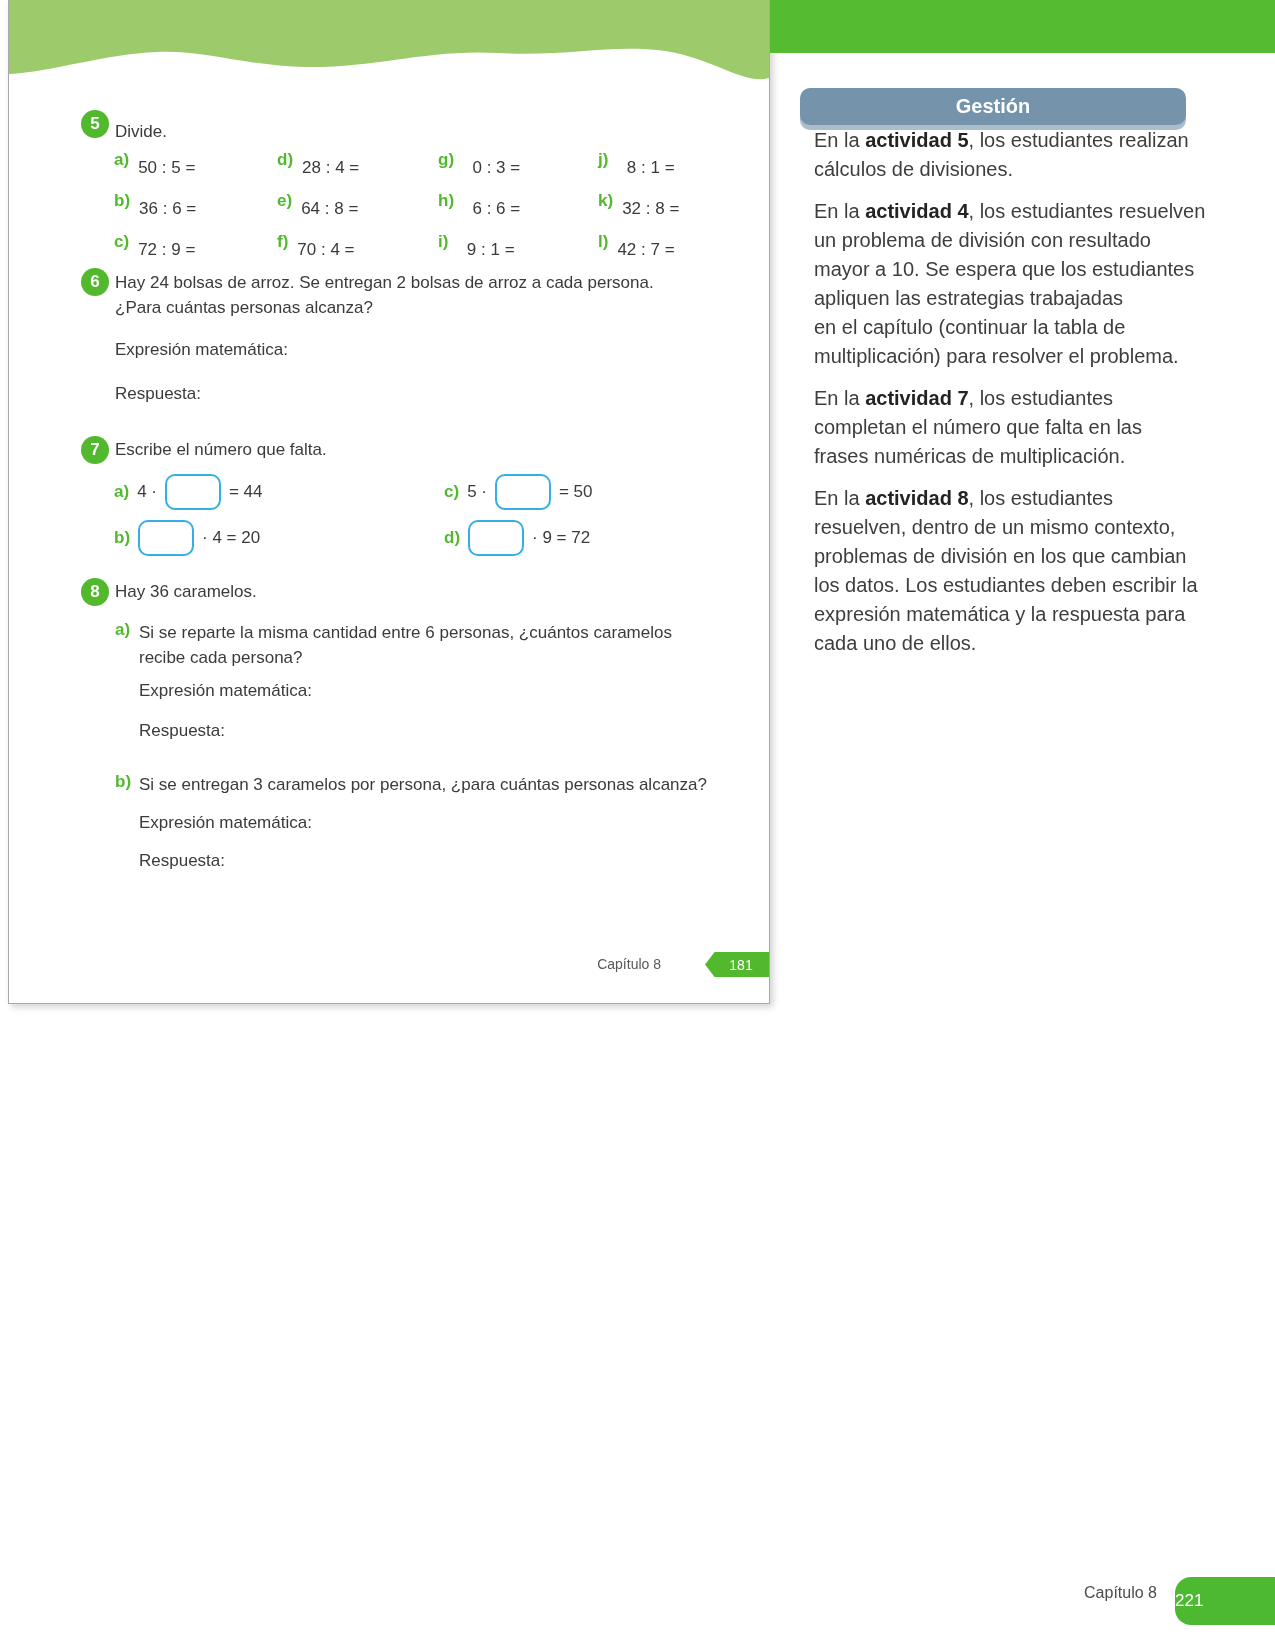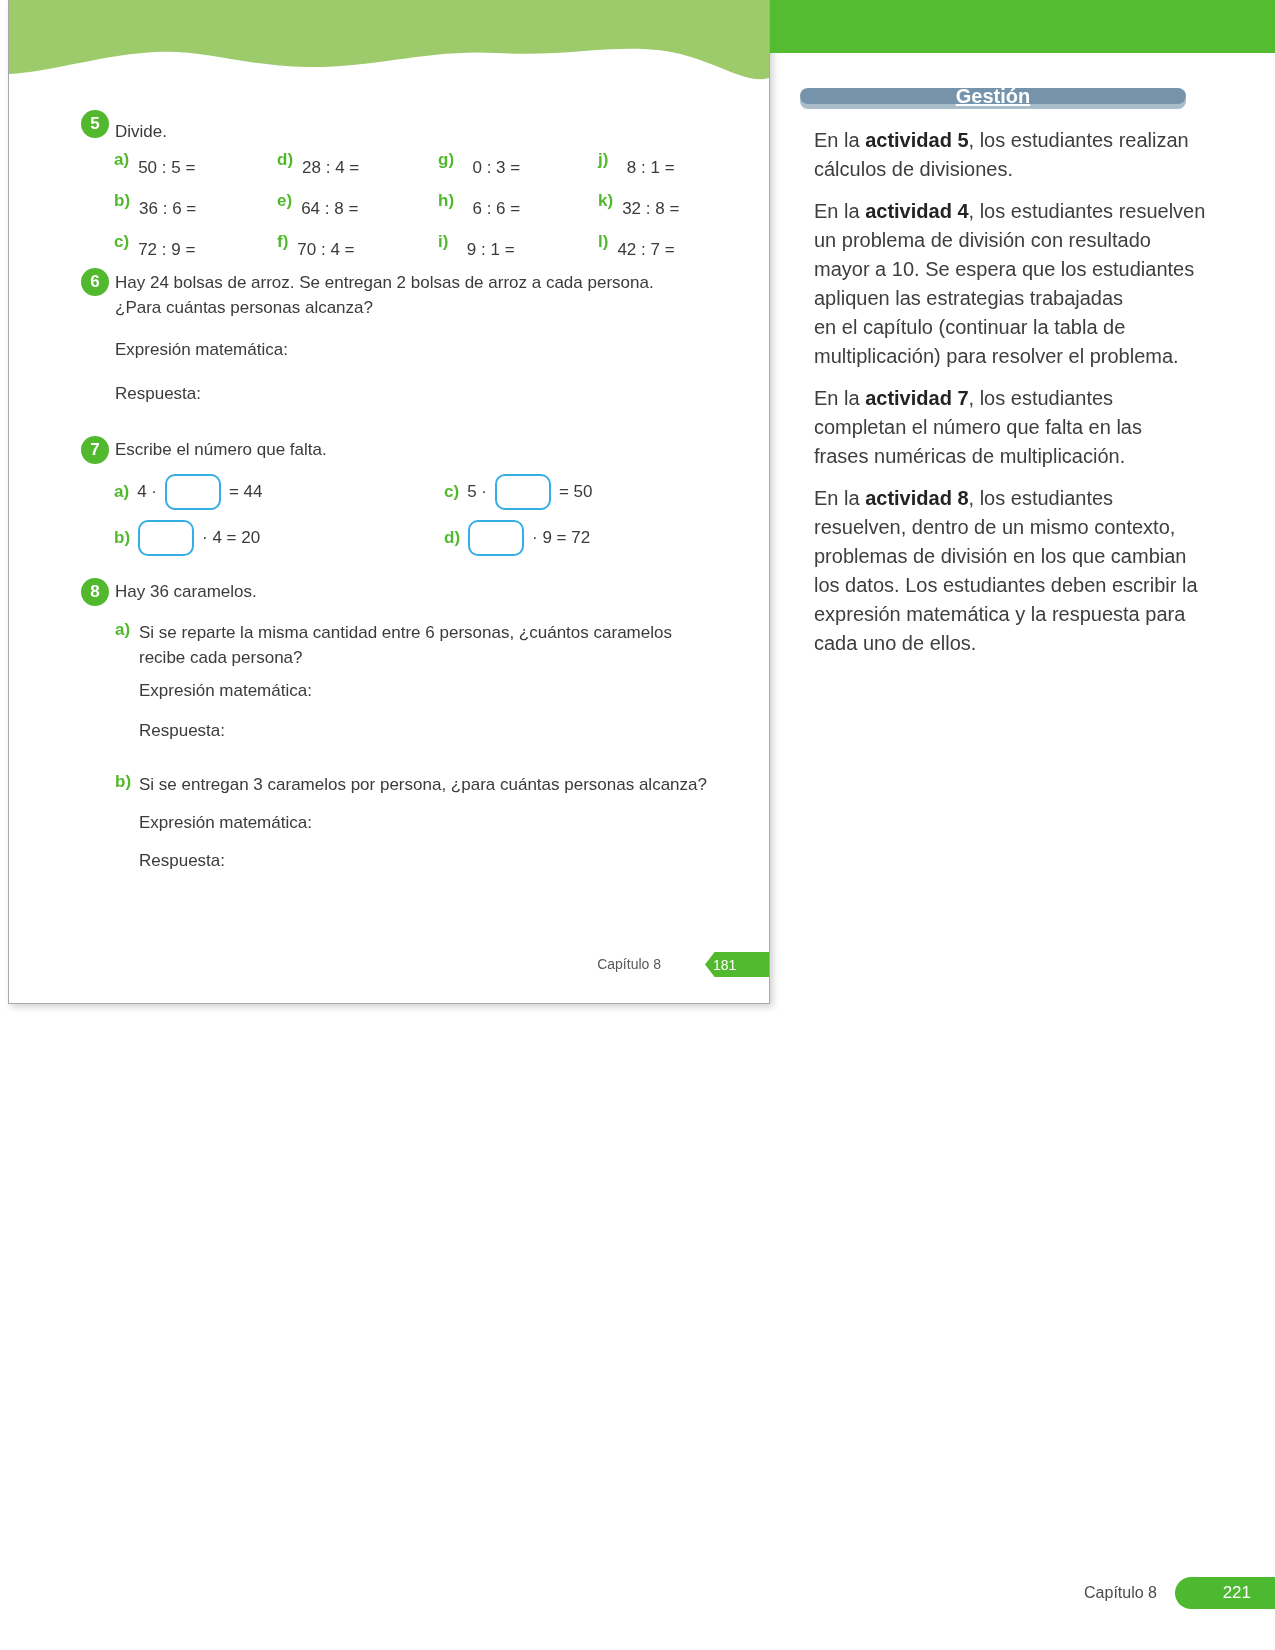--- a/index.html
+++ b/index.html
@@ -33,41 +33,41 @@
   .wlabel{position:absolute;color:#3b3b39;font-size:17px;}
   .e7row{position:absolute;display:flex;align-items:center;gap:8px;height:44px;}
   .bluebox{
     width:56px;height:36px;border:2.5px solid #35aee3;border-radius:10px;
     background:#fff;box-sizing:border-box;
   }
   .pgfoot{position:absolute;right:108px;top:956px;font-size:14px;color:#58595b;}
   .pgbadge{
     position:absolute;right:0;top:952px;width:64px;height:25px;background:var(--green);
     clip-path:polygon(15% 0,100% 0,100% 100%,15% 100%,0 50%);
-    color:#fff;font-size:14px;display:flex;align-items:center;
+    color:#fff;font-size:14px;display:flex;align-items:center;justify-content:center;
     padding-left:8px;box-sizing:border-box;
   }
   
   .band{position:absolute;left:770px;top:0;width:505px;height:53px;background:var(--band);}
   .gestionbar{
-    position:absolute;left:800px;top:88px;width:386px;height:16px;border-radius:10px;
+    position:absolute;left:800px;top:88px;width:386px;height:37px;border-radius:10px;
     background:#7594ab;box-shadow:0 5px 0 0 #a9bdcb;
     color:#fff;font-weight:bold;font-size:20px;
-    display:flex;align-items:center;justify-content:center;text-decoration:underline;
+    display:flex;align-items:center;justify-content:center;
   }
   .gestiontext{position:absolute;left:798px;top:126px;width:440px;}
   .gestiontext p{
     margin:0 0 13px 16px;font-size:20px;line-height:29px;color:#3e3e3e;white-space:pre-line;
   }
   .gestiontext strong{color:#232323;}
   .docfoot{position:absolute;right:118px;top:1584px;font-size:16px;color:#4c4c4c;}
   .docbadge{
-    position:absolute;left:1175px;top:1577px;width:100px;height:32px;
+    position:absolute;left:1175px;top:1577px;width:100px;height:48px;
     border-radius:16px 0 0 16px;background:#4cb930;color:#fff;font-size:17px;
-    display:flex;align-items:center;justify-content:flex-end;
+    display:flex;align-items:center;justify-content:flex-start;
     padding-right:24px;box-sizing:border-box;
   }
   :root{--green:#52b92e;--band:#55bc31;}
 </style>
 </head>
 <body>
 
 <div id="canvas">
 
   <div class="page">

